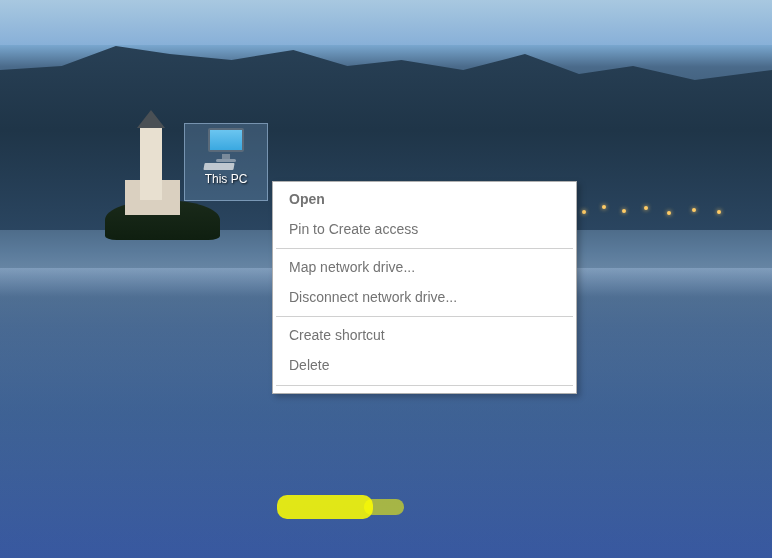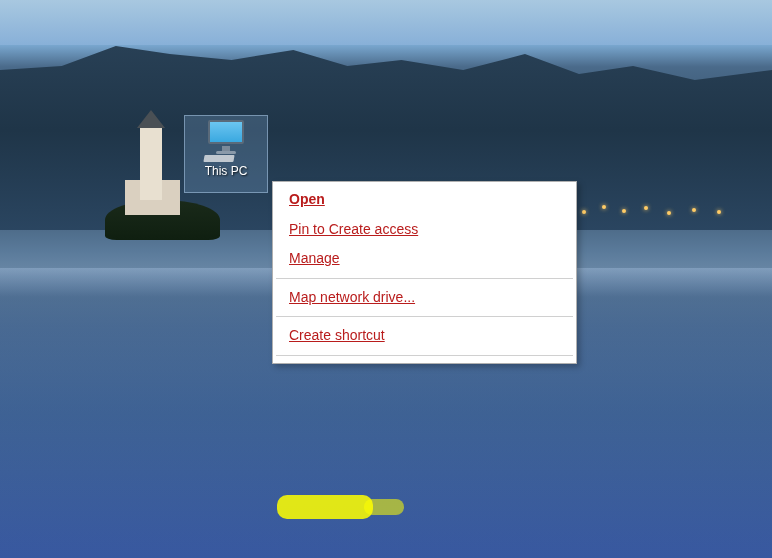--- a/index.html
+++ b/index.html
@@ -125,21 +125,21 @@
       position: absolute;
       width: 4px;
       height: 4px;
       background: #ffcc66;
       border-radius: 50%;
       box-shadow: 0 0 4px #ffcc66;
     }
     .desktop-icon {
       position: absolute;
       left: 184px;
-      top: 115px;
+      top: 123px;
       width: 84px;
       height: 78px;
       display: flex;
       flex-direction: column;
       align-items: center;
       padding: 2px;
       background: rgba(135, 180, 225, 0.25);
       border: 1px solid rgba(180, 210, 240, 0.5);
       cursor: pointer;
     }
@@ -197,24 +197,23 @@
       top: 181px;
       width: 305px;
       background: #ffffff;
       border: 1px solid #b0b0b0;
       box-shadow: 3px 3px 6px rgba(0,0,0,0.25);
       padding: 3px 2px;
     }
     .menu-item {
       padding: 5px 14px;
       font-size: 14px;
-      color: #b91c1c;
+      color: #737373;
       cursor: pointer;
       line-height: 1.4;
-      text-decoration: underline;
     }
     .menu-item.bold {
       font-weight: 600;
     }
     .menu-divider {
       height: 1px;
       background: #d0d0d0;
       margin: 4px 1px;
     }
     .highlight {
@@ -276,26 +275,27 @@
     </div>
     <div class="icon-label">This PC</div>
   </div>
 
   <div class="highlight"></div>
   <div class="highlight-tail"></div>
 
   <div class="context-menu">
     <div class="menu-item bold">Open</div>
     <div class="menu-item">Pin to Create access</div>
-    <div class="menu-item">Manage</div>
 
     <div class="menu-divider"></div>
 
     <div class="menu-item">Map network drive...</div>
+    <div class="menu-item">Disconnect network drive...</div>
 
     <div class="menu-divider"></div>
 
     <div class="menu-item">Create shortcut</div>
+    <div class="menu-item">Delete</div>
 
     <div class="menu-divider"></div>
 
   </div>
 </div>
 
 </body></html>

